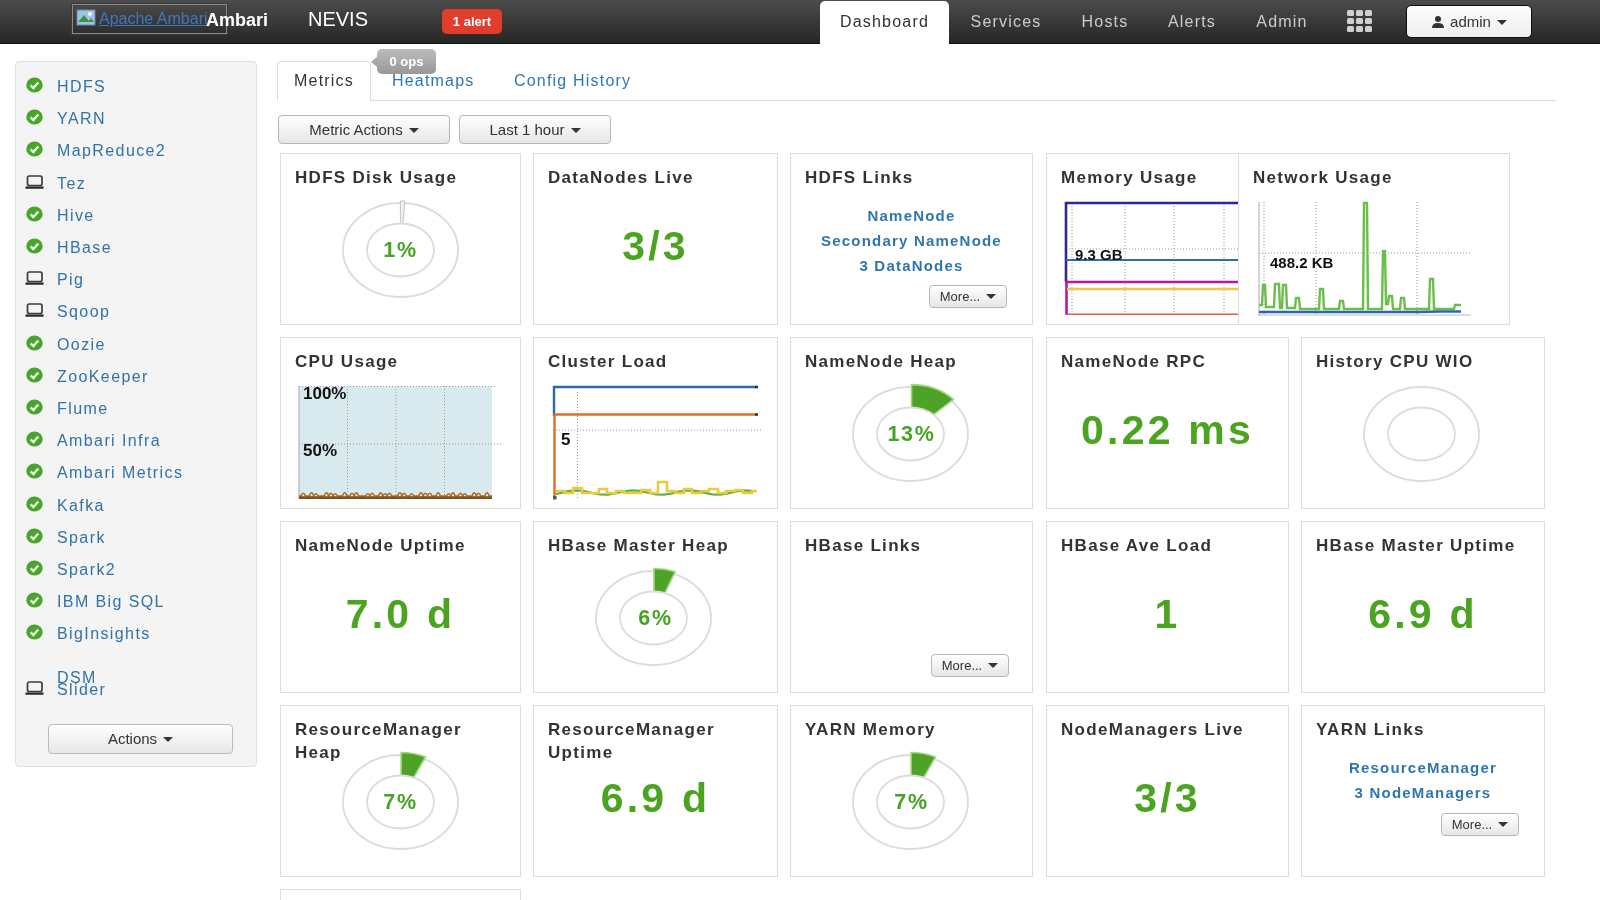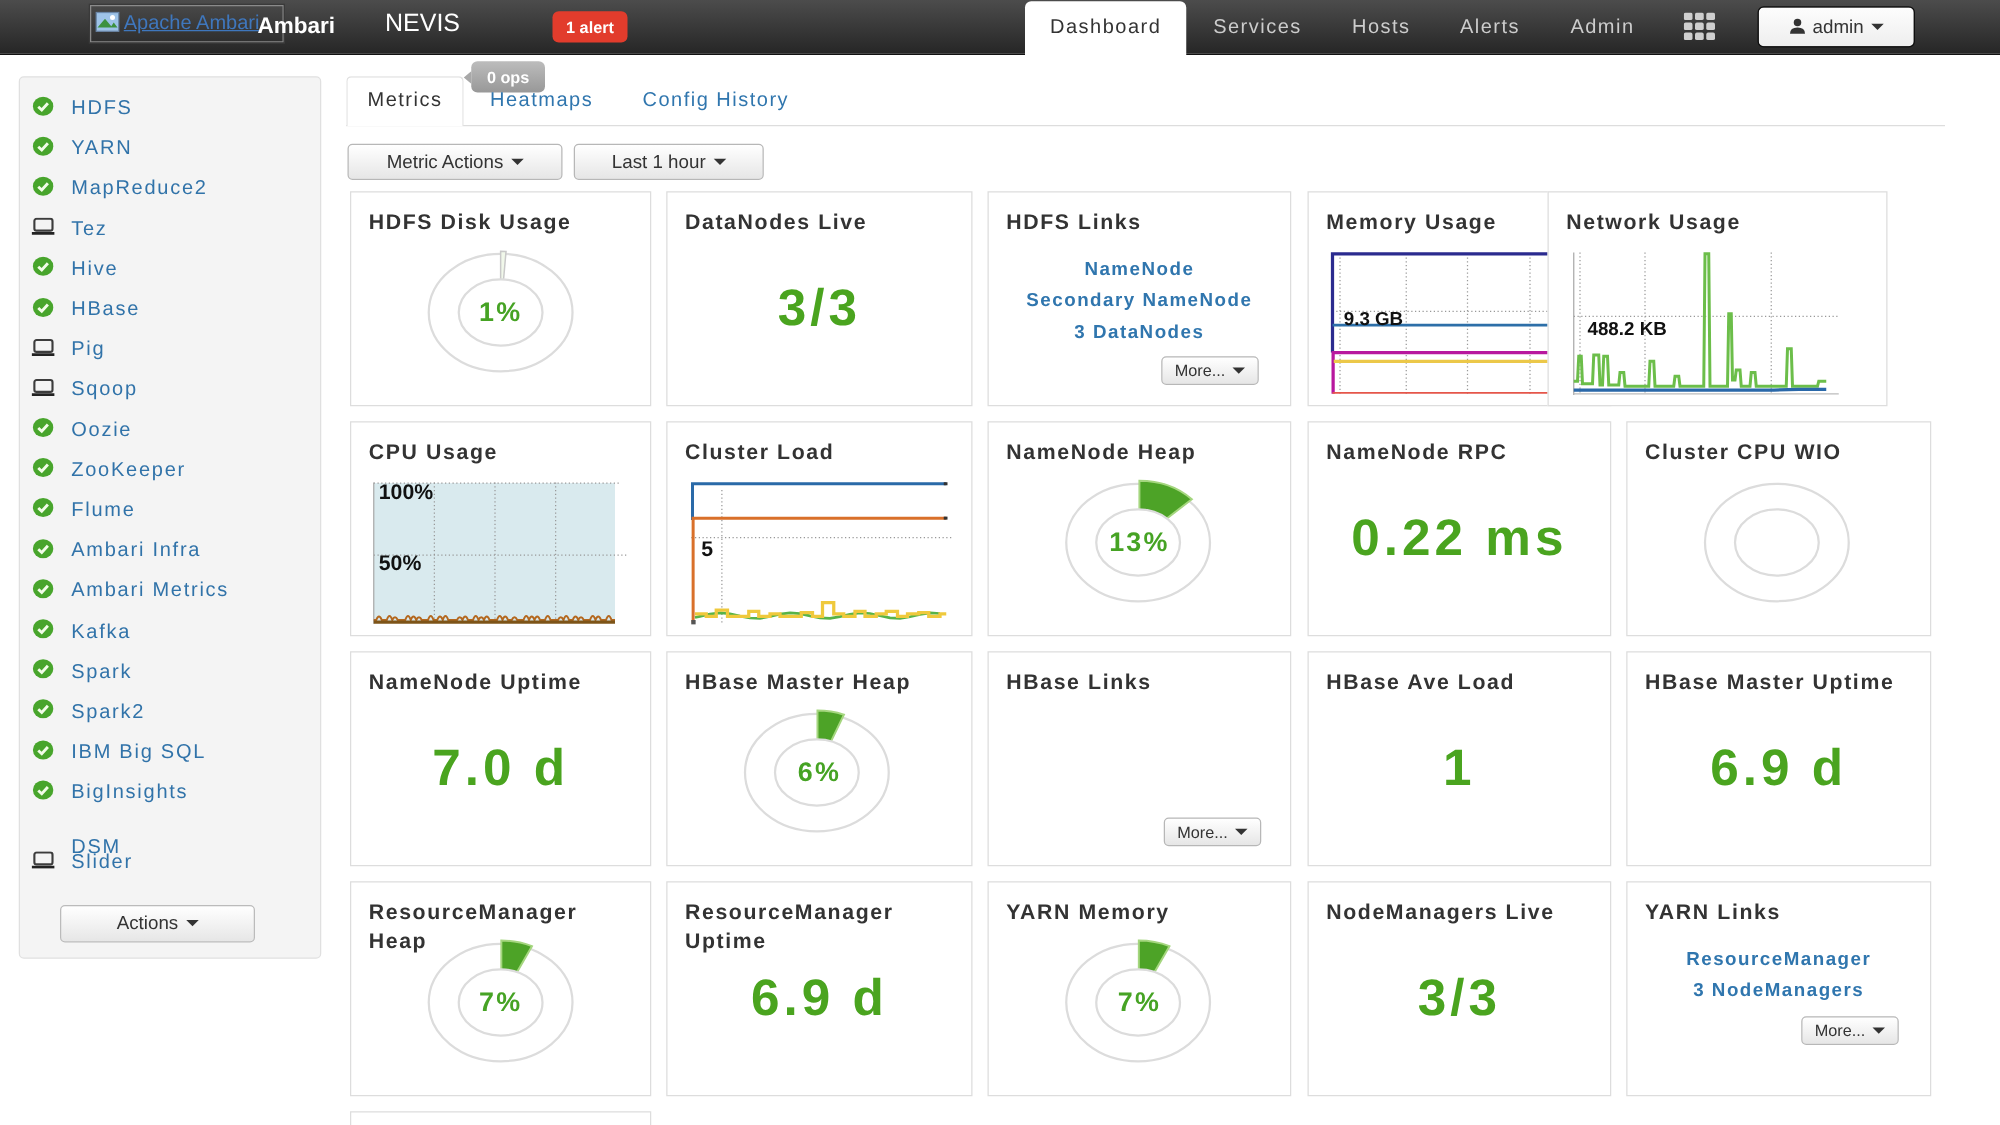--- a/index.html
+++ b/index.html
@@ -36,21 +36,21 @@
 
 
 #sidebar { position:absolute; left:15px; top:61px; width:242px; height:706px;
   background:#f4f4f4; border:1px solid #e0e0e0; border-radius:4px; }
 #sidebar ul { list-style:none; padding:9px 0 0 0; }
 #sidebar li { height:32.2px; display:flex; align-items:center; padding-left:8px; }
 #sidebar li .svc { color:#3173a9; font-size:16px; margin-left:13px; letter-spacing:1.4px; }
 #sidebar li.dsm2 { height:24px; }
 #sidebar li.dsm2 .svc { margin-left:33px;margin-top:31px; }
 .ico { width:20px; text-align:center; flex:0 0 20px; }
-#actions-btn { position:absolute; left:32px; top:662px; width:156px; height:30px;
+#actions-btn { position:absolute; left:32px; top:662px; width:185px; height:30px;
   background:linear-gradient(#fff,#e6e6e6); border:1px solid #bbb; border-radius:4px;
   font-size:15px; color:#333; text-align:center; line-height:28px; }
 
 
 #tabbar { position:absolute; left:277px; top:61px; width:1279px; height:40px;
   border-bottom:1px solid #ddd; }
 .tab { position:absolute; height:40px; font-size:16px; line-height:40px; letter-spacing:1.2px; }
 #tab-metrics { left:277px; top:61px; width:94px; background:#fff; border:1px solid #ddd;
   border-bottom:0; border-radius:4px 4px 0 0; text-align:center;
   color:#333; height:40px; line-height:38px; }
@@ -362,21 +362,21 @@
           <path d="M 120.53258451565043 93.61383797322165 L 120.53258451565043 46.61383797322165 A 57.5 47 0 0 1 162.4482805923816 61.440123994573284 Z" fill="#4da327" stroke="#a5d67f" stroke-width="1.6"></path>
           <ellipse cx="119.5" cy="96" rx="33.5" ry="26.5" fill="#fff" stroke="#dcdcdc" stroke-width="1.8"></ellipse>
         </svg>
         <div style="position:absolute;left:0;top:84px;width:100%;text-align:center;font-size:21.5px;font-weight:bold;color:#46a324;letter-spacing:1.7px;">13%</div>
       </div>
       <div class="card" style="left:1046px;top:337px;width:243px;">
         <div class="title">NameNode RPC</div>
         <div class="bigval" style="top:70px;">0.22 ms</div>
       </div>
       <div class="card" style="left:1301px;top:337px;width:244px;">
-        <div class="title">Cluster CPU WIO</div>
+        <div class="title">History CPU WIO</div>
         <svg width="243" height="172" viewBox="0 0 243 172" style="position:absolute;left:0;top:0;">
           <ellipse cx="119.5" cy="96" rx="57.5" ry="47" fill="#fff" stroke="#dcdcdc" stroke-width="1.8"></ellipse>
           <ellipse cx="119.5" cy="96" rx="33.5" ry="26.5" fill="#fff" stroke="#dcdcdc" stroke-width="1.8"></ellipse>
         </svg>
       </div>
       <div class="card" style="left:280px;top:521px;width:241px;">
         <div class="title">NameNode Uptime</div>
         <div class="bigval" style="top:70px;">7.0 d</div>
       </div>
       <div class="card" style="left:533px;top:521px;width:245px;">

